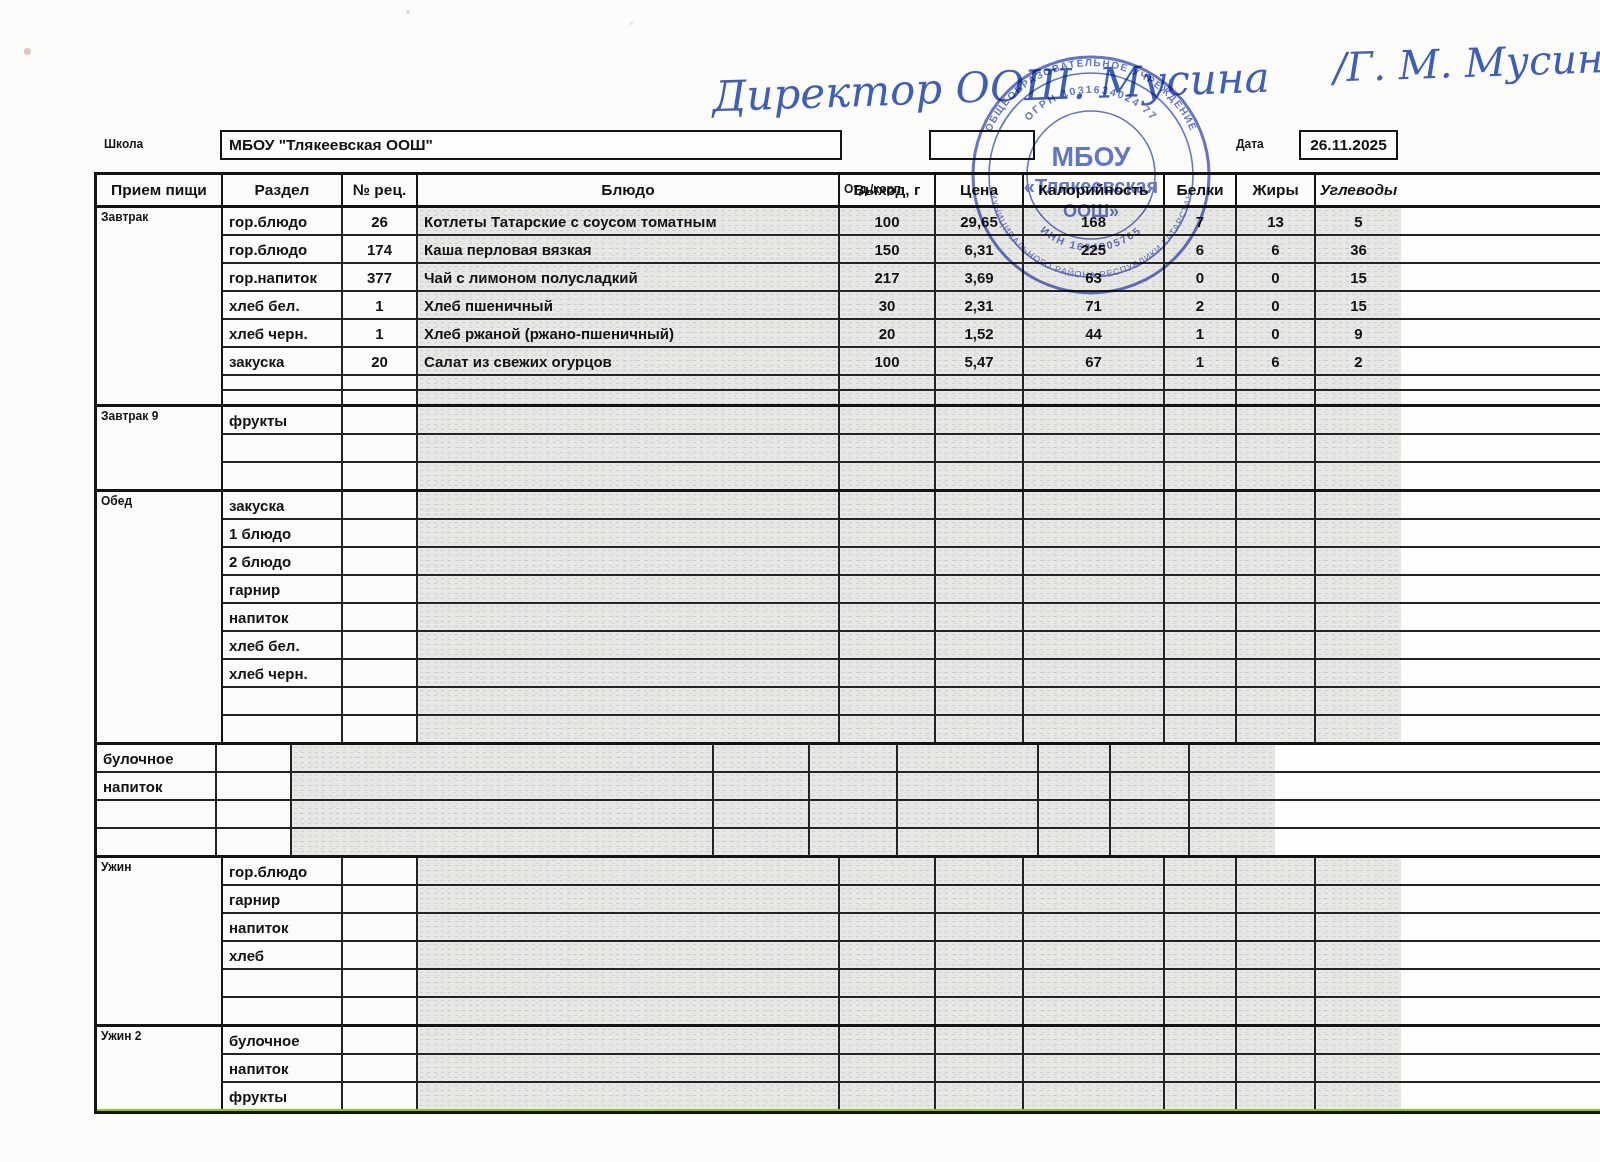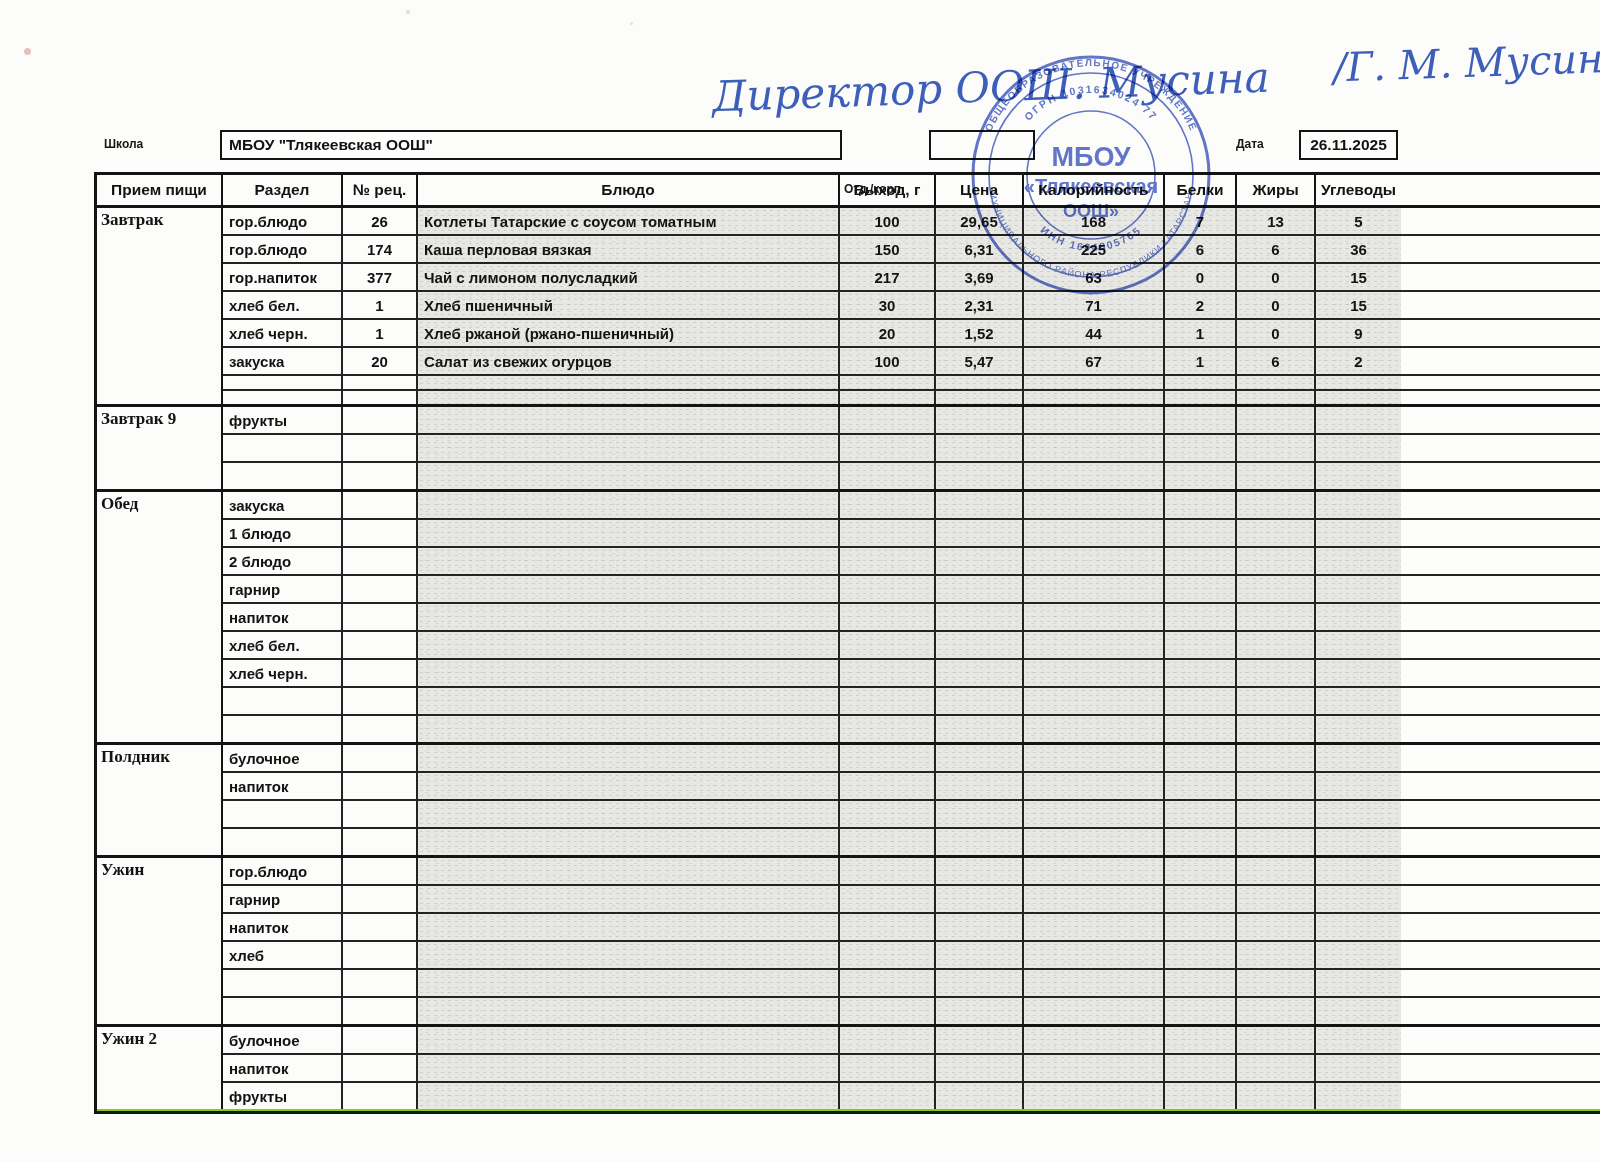--- a/index.html
+++ b/index.html
@@ -35,26 +35,26 @@
   .date-box   { left:1299px; top:130px; width:99px; justify-content:center; }
 
   
   .menu-table { position:absolute; left:94px; top:172px; width:1538px; box-sizing:border-box;
     border:3px solid #141414; background:#fdfdfc; z-index:1; color:#131313; }
   .thead { display:grid; grid-template-columns:126px 120px 75px 422px 96px 88px 141px 72px 79px 85px;
     border-bottom:3px solid #141414; height:30px; }
   .th { box-sizing:border-box; border-right:2px solid #141414; display:flex; align-items:center; justify-content:center;
     font-weight:700; font-size:15.5px; background:#fcfcfb; white-space:nowrap; overflow:hidden; }
   .th:first-child { border-right:2.5px solid #141414; }
-  .th:last-child { border-right:none; }
+  .th:last-child { border-right:none;font-style:italic; }
 
   .section { display:flex; border-bottom:3px solid #141414; }
   .section:last-child { border-bottom:2px solid #84cc16; }
   .meal-cell { width:126px; box-sizing:border-box; border-right:2.5px solid #141414; background:#fcfcfb;
-    font-weight:700; font-size:17px; padding:2px 3px 0 4px; white-space:nowrap; overflow:hidden;font-family:Liberation Serif, serif; }
+    font-weight:700; font-size:12px; padding:2px 3px 0 4px; white-space:nowrap; overflow:hidden; }
   .rows { flex:1; display:flex; flex-direction:column; }
   .row { display:grid; grid-template-columns:120px 75px 422px 96px 88px 141px 72px 79px 85px;
     height:26px; border-bottom:2px solid #232323; }
   .row:last-child { border-bottom:none; }
   
   .section[data-idx="0"] .row:nth-child(7), .section[data-idx="0"] .row:nth-child(8) { height:13px; }
 
   .c { box-sizing:border-box; border-right:2px solid #232323; display:flex; align-items:center;
     font-weight:700; font-size:15px; overflow:hidden; white-space:nowrap;
     background-color:#e7e7e4;
@@ -363,21 +363,20 @@
               <div class="c c3"></div>
               <div class="c c4"></div>
               <div class="c c5"></div>
               <div class="c c6"></div>
               <div class="c c7"></div>
               <div class="c c8"></div>
             </div>
           </div>
         </div>
         <div class="section" data-idx="3">
-          <div class="meal-cell">Полдник</div>
           <div class="rows">
             <div class="row">
               <div class="c c0 white">булочное</div>
               <div class="c c1 white"></div>
               <div class="c c2"></div>
               <div class="c c3"></div>
               <div class="c c4"></div>
               <div class="c c5"></div>
               <div class="c c6"></div>
               <div class="c c7"></div>

